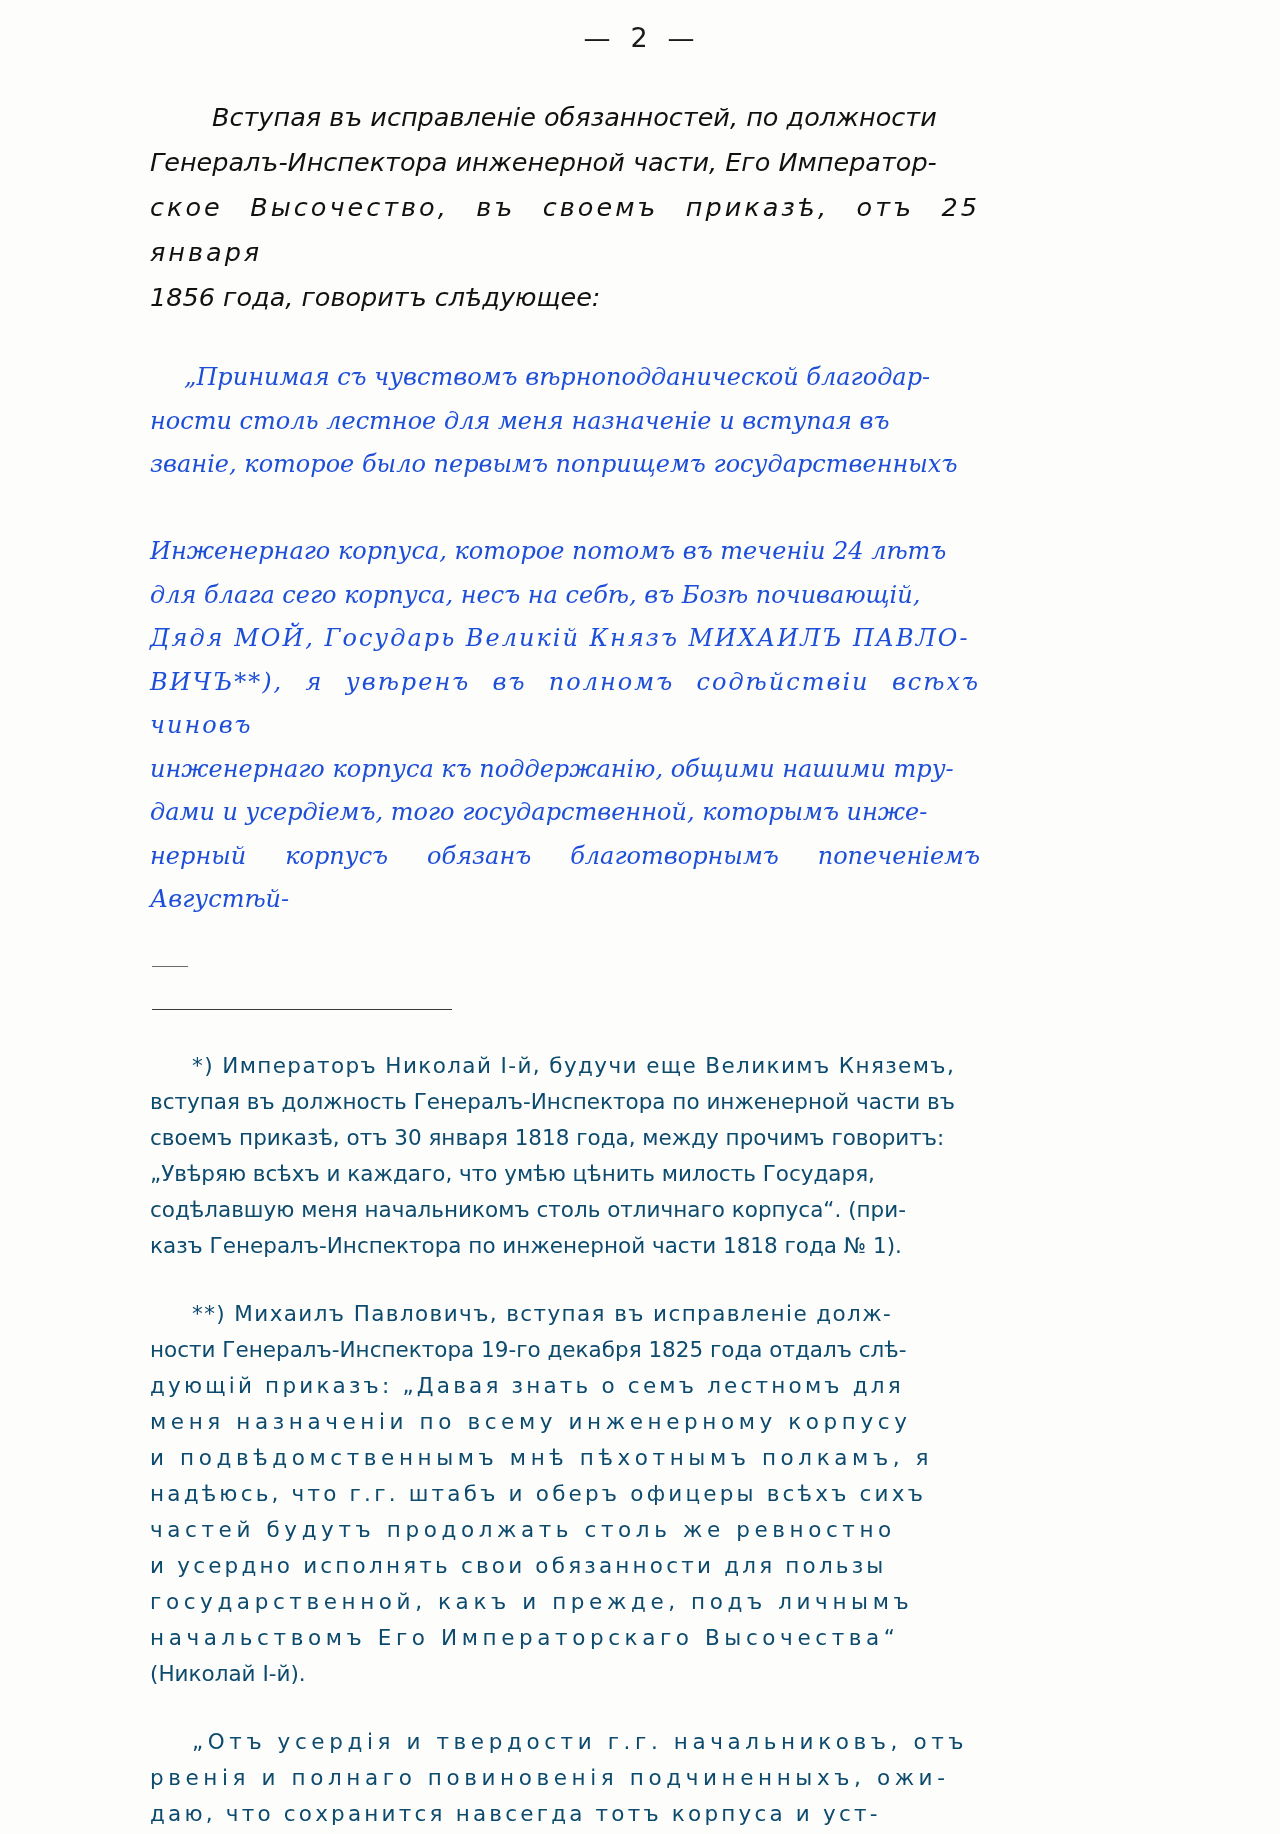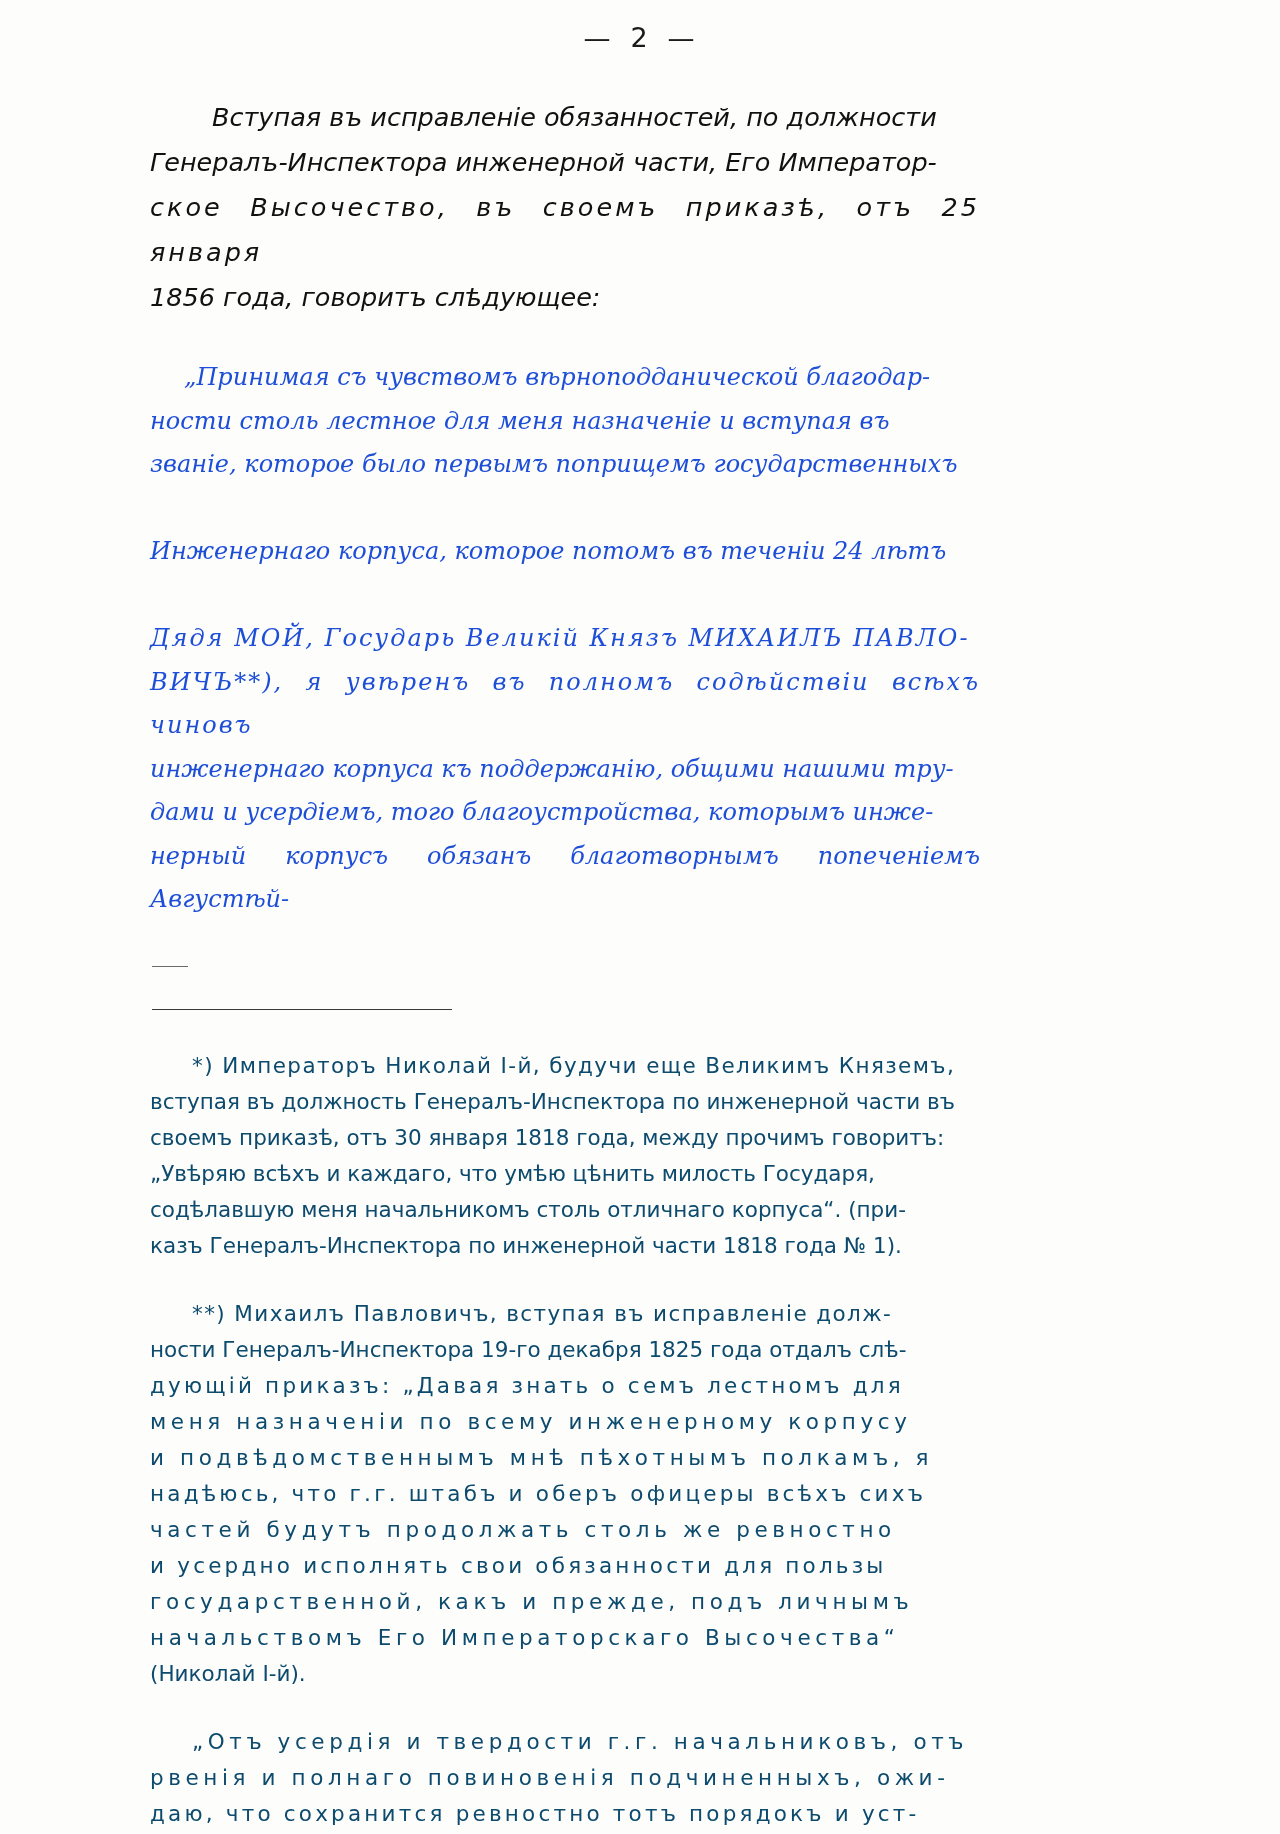--- a/index.html
+++ b/index.html
@@ -122,25 +122,25 @@
       <span class="wide">ское  Высочество,   въ своемъ приказѣ, отъ 25 января</span><br>
       <span>1856 года, говоритъ слѣдующее:</span>
     </div>
 
     <div class="quote">
       <span class="indent"></span><span>„Принимая съ чувствомъ вѣрноподданической благодар-</span><br>
       <span>ности столь лестное для меня назначеніе и вступая въ</span><br>
       <span>званіе, которое было первымъ поприщемъ государственныхъ</span><br>
       <br>
       <span>Инженернаго корпуса, которое потомъ въ теченіи 24 лѣтъ</span><br>
-      <br>
+      <span>для блага сего корпуса, несъ на себѣ, въ Бозѣ почивающій,</span><br>
       <span class="caps">Дядя МОЙ, Государь Великій Князъ МИХАИЛЪ ПАВЛО-</span><br>
       <span class="caps">ВИЧЪ**), я увѣренъ въ полномъ содѣйствіи всѣхъ чиновъ</span><br>
       <span>инженернаго корпуса къ поддержанію, общими нашими тру-</span><br>
-      <span>дами и усердіемъ, того благоустройства, которымъ инже-</span><br>
+      <span>дами и усердіемъ, того государственной, которымъ инже-</span><br>
       <span>нерный корпусъ обязанъ благотворнымъ попеченіемъ Августѣй-</span>
     </div>
 
     <div class="divider-wrap">
       <div class="divider-dash"></div>
       <div class="divider"></div>
     </div>
 
     <div class="footnotes">
 
@@ -163,21 +163,21 @@
         <span class="sp3">частей будутъ продолжать столь же ревностно</span><br>
         <span class="sp2">и усердно исполнять свои обязанности для пользы</span><br>
         <span class="sp3">государственной, какъ и прежде, подъ личнымъ</span><br>
         <span class="sp3">начальствомъ Его Императорскаго Высочества“</span><br>
         <span>(Николай I-й).</span>
       </div>
 
       <div class="fn fn-last">
         <span class="indent"></span><span class="sp3">„Отъ усердія и твердости г.г. начальниковъ, отъ</span><br>
         <span class="sp3">рвенія и полнаго повиновенія подчиненныхъ, ожи-</span><br>
-        <span class="sp2">даю, что сохранится ревностно тотъ порядокъ и уст-</span><br>
+        <span class="sp2">даю, что сохранится навсегда тотъ корпуса и уст-</span><br>
         <br>
         <br>
         
       </div>
 
     </div>
   </div>
 </div>
 
 </body></html>

